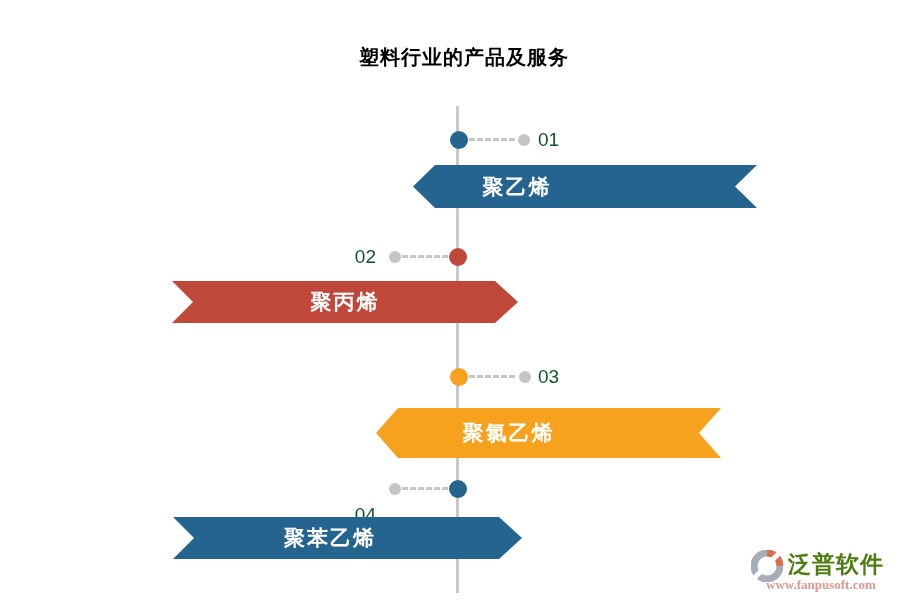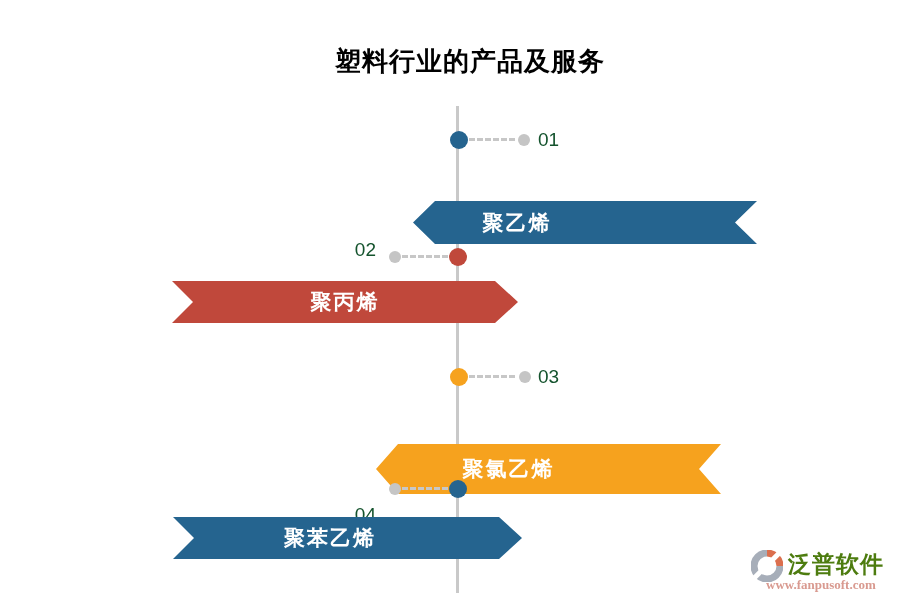--- a/index.html
+++ b/index.html
@@ -1,46 +1,46 @@
 <!DOCTYPE html>
 <html><head>
 <meta charset="utf-8">
 <style>
   html,body{margin:0;padding:0;background:#fff;}
   .canvas{position:relative;width:900px;height:600px;background:#ffffff;
           font-family:"Liberation Sans","DejaVu Sans",sans-serif;overflow:hidden;}
 
-  .title{position:absolute;left:60px;top:44px;width:820px;text-align:center;
-         font-size:26px;font-weight:bold;color:#000;letter-spacing:1px;}
+  .title{position:absolute;left:54px;top:44px;width:820px;text-align:center;
+         font-size:20px;font-weight:bold;color:#000;letter-spacing:1px;}
 
   .vline{position:absolute;left:456px;top:106px;width:3px;height:487px;background:#c9c9c9;}
 
   .dot{position:absolute;border-radius:50%;}
   .dot.big{width:18px;height:18px;}
   .dot.sm{width:12px;height:12px;background:#c5c5c5;}
   .dash{position:absolute;width:46px;height:0;border-top:3px dashed #c7c7c7;}
   .num{position:absolute;font-size:19px;color:#14532d;line-height:22px;}
   .num.rt{width:38px;text-align:right;}
 
   .banner{position:absolute;display:flex;align-items:center;justify-content:center;
           color:#fff;font-weight:bold;font-size:21px;letter-spacing:2px;box-sizing:border-box;}
-  .banner.right-side{clip-path:polygon(0 50%,22px 0,100% 0,calc(100% - 22px) 50%,100% 100%,22px 100%);margin-top:36px;}
+  .banner.right-side{clip-path:polygon(0 50%,22px 0,100% 0,calc(100% - 22px) 50%,100% 100%,22px 100%);}
   .banner.left-side{clip-path:polygon(0 0,calc(100% - 23px) 0,100% 50%,calc(100% - 23px) 100%,0 100%,21px 50%);}
 
   #b1{left:413px;top:165px;width:344px;height:43px;padding-right:136px;}
   #b2{left:172px;top:281px;width:346px;height:42px;}
   #b3{left:376px;top:408px;width:345px;height:50px;padding-right:80px;}
   #b4{left:173px;top:517px;width:349px;height:42px;padding-right:35px;}
 
   
   #d1{left:450px;top:131px;}  #s1{left:518px;top:134px;}
   #h1{left:469px;top:138px;}  #n1{left:538px;top:129px;}
   
   #d2{left:449px;top:248px;}  #s2{left:389px;top:251px;}
-  #h2{left:402px;top:255px;}  #n2{left:338px;top:239px;}
+  #h2{left:402px;top:255px;}  #n2{left:338px;top:246px;}
   
   #d3{left:450px;top:368px;}  #s3{left:519px;top:371px;}
   #h3{left:469px;top:375px;}  #n3{left:538px;top:366px;}
   
   #d4{left:449px;top:480px;}  #s4{left:389px;top:483px;}
   #h4{left:402px;top:487px;}  #n4{left:338px;top:478px;margin-top:26px;}
 
   .wm-logo{position:absolute;left:751px;top:550px;width:32px;height:32px;}
   .wm-brand{position:absolute;left:788px;top:549px;font-size:23px;font-weight:bold;
             color:#4d7c0f;letter-spacing:1px;}

